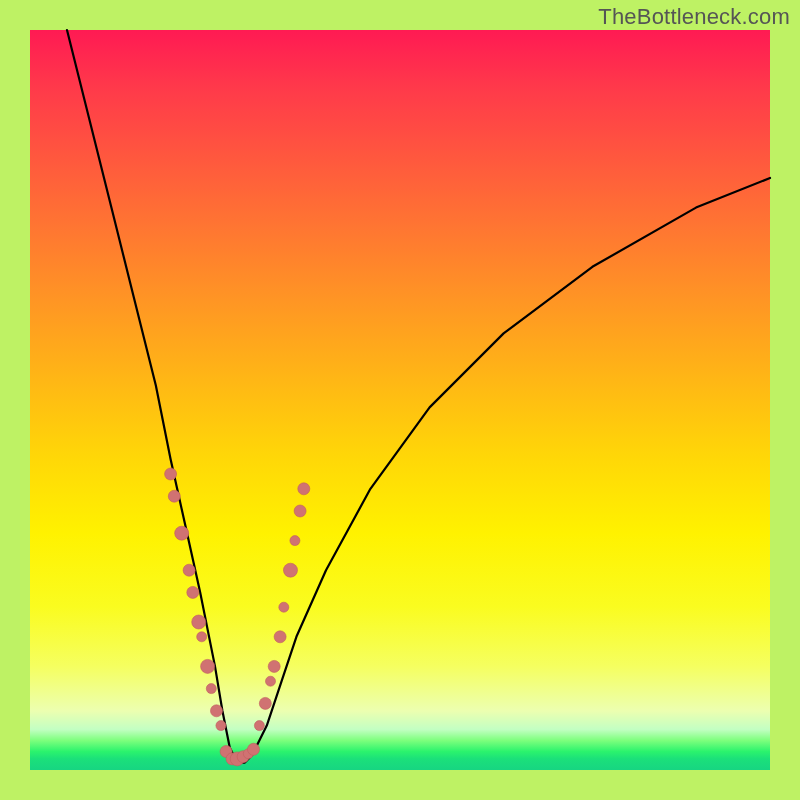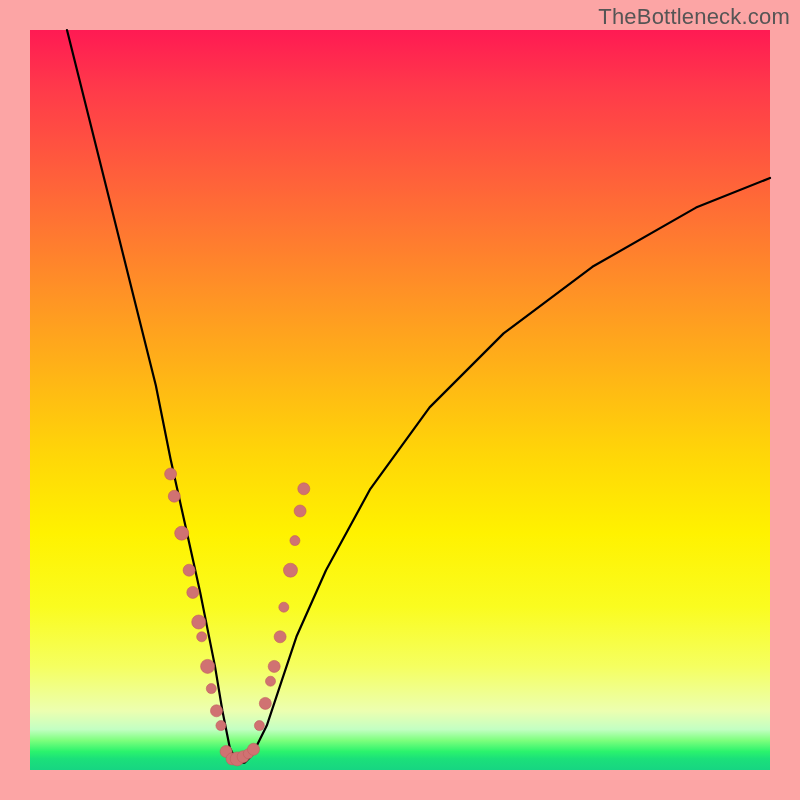--- a/index.html
+++ b/index.html
@@ -8,21 +8,21 @@
     width: 800px;
     height: 800px;
     background: #000;
     font-family: Arial, Helvetica, sans-serif;
     overflow: hidden;
   }
   .container {
     position: relative;
     width: 800px;
     height: 800px;
-    background: #fca5a5;
+    background: #bef264;
   }
   .watermark {
     position: absolute;
     top: 4px;
     right: 10px;
     color: #555;
     font-size: 22px;
     font-weight: 500;
     letter-spacing: 0.2px;
     z-index: 10;

